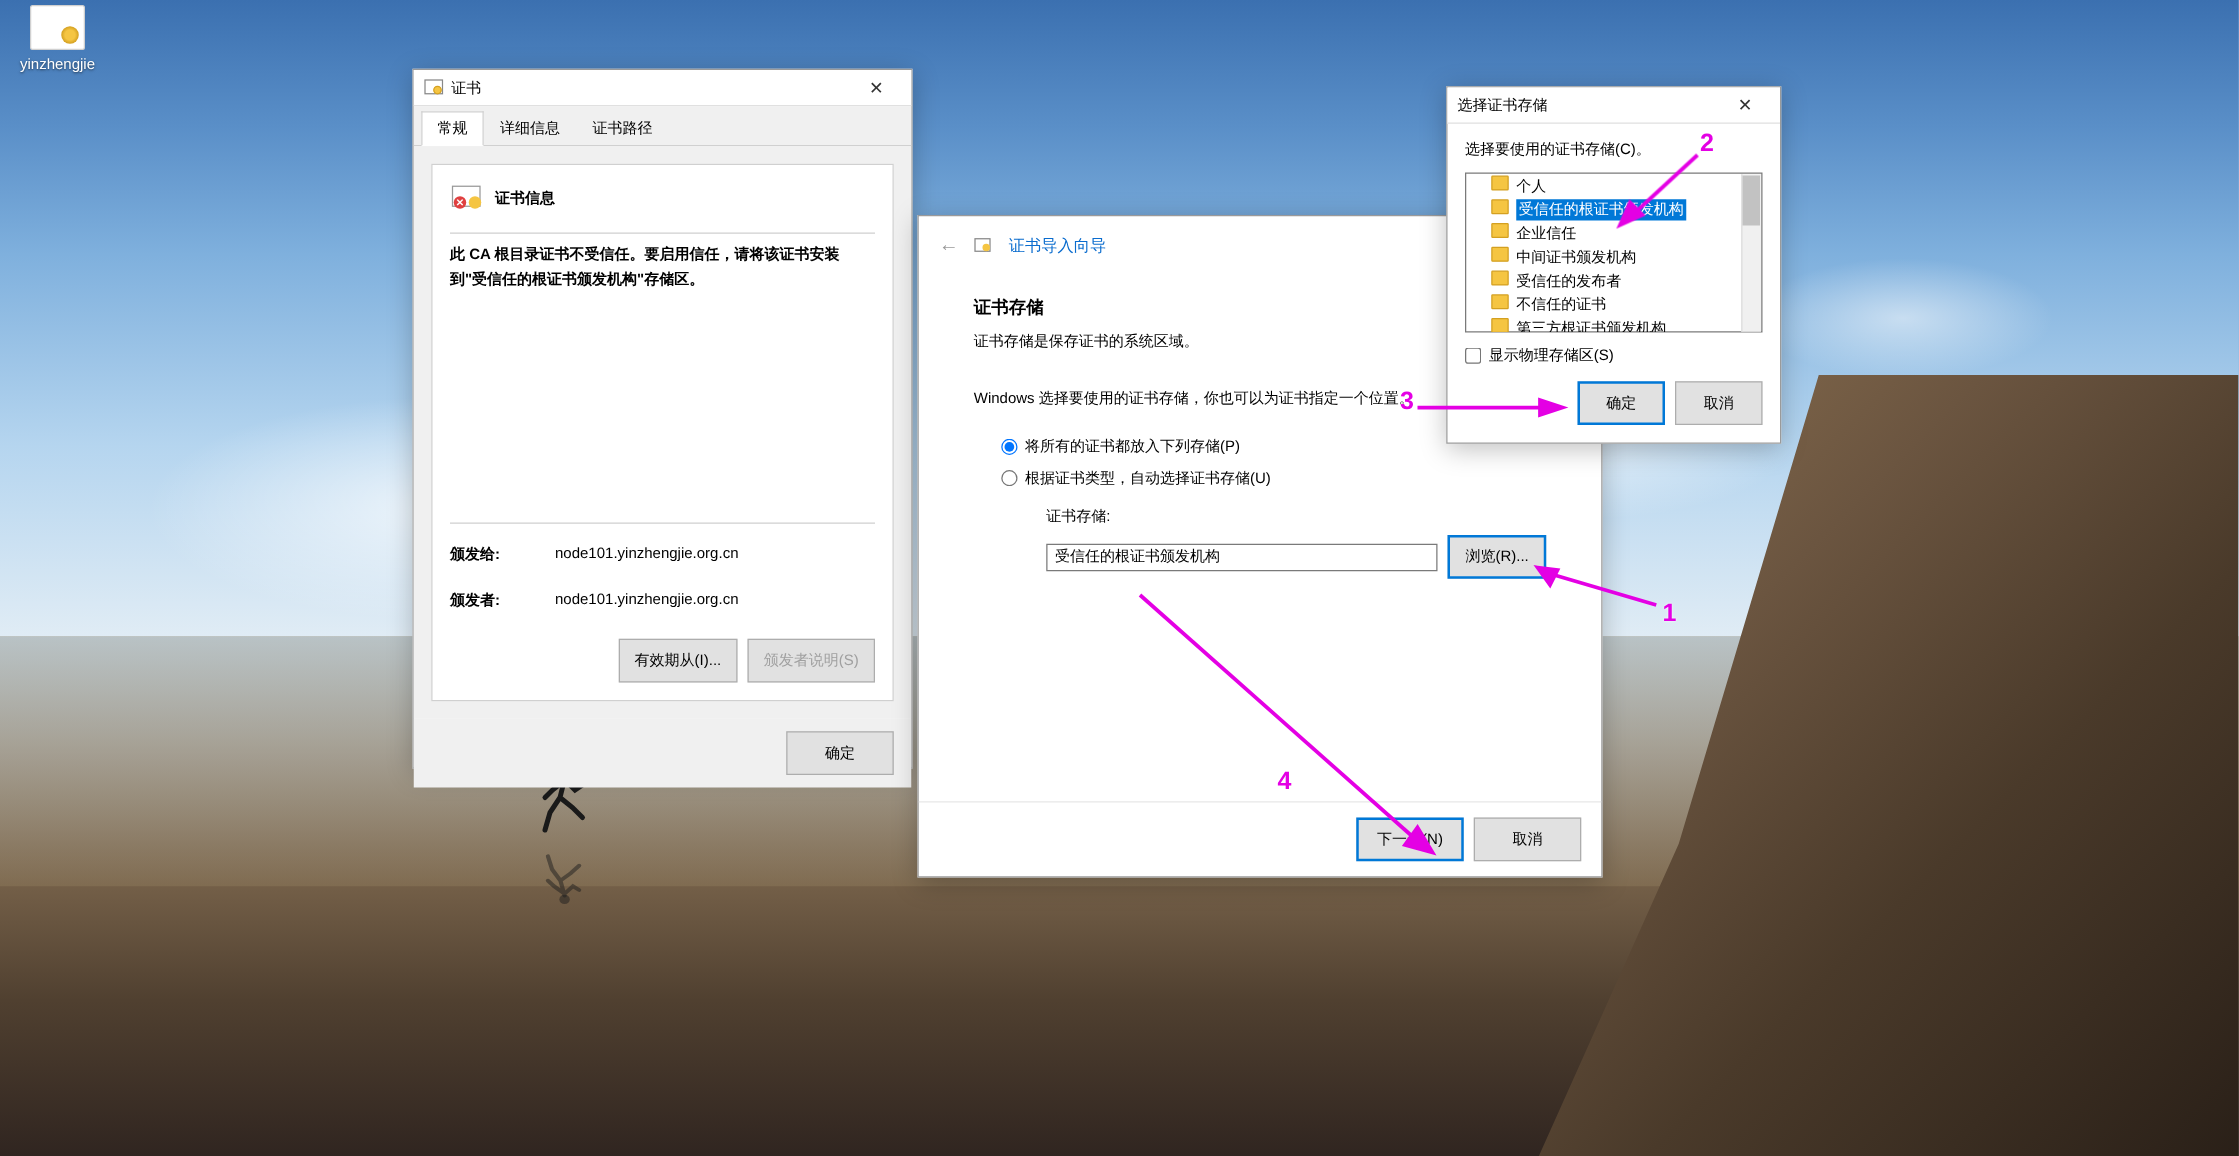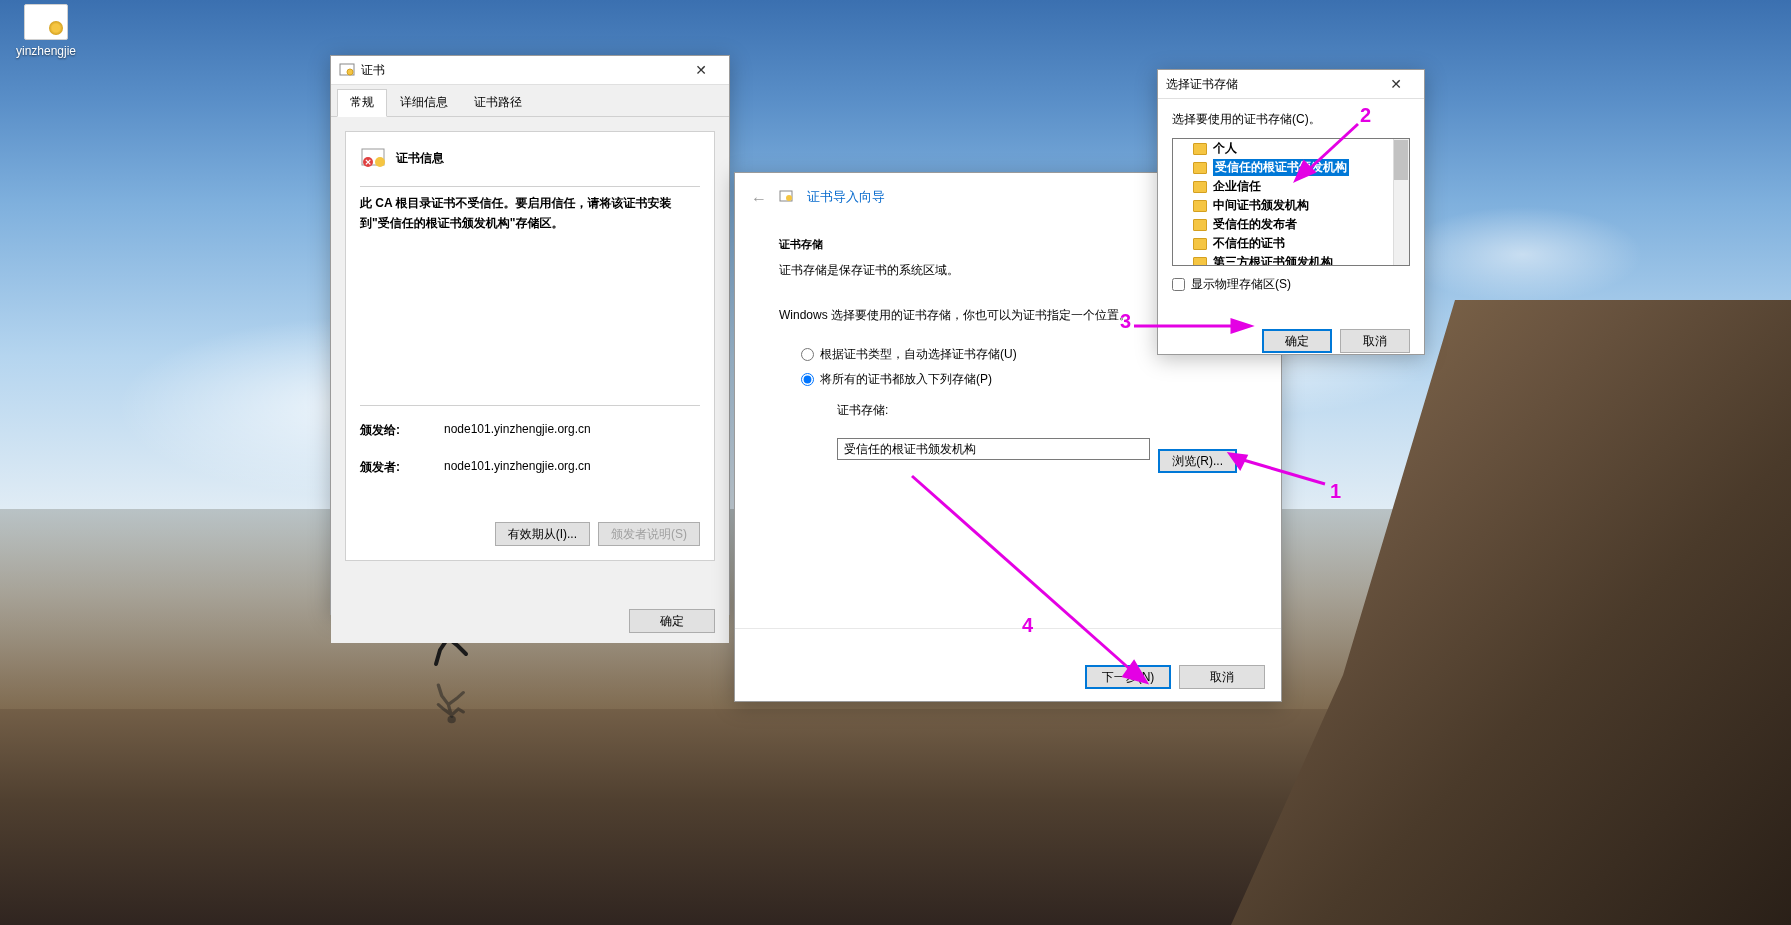--- a/index.html
+++ b/index.html
@@ -69,24 +69,23 @@
     height: 30px; display: flex; align-items: center; padding: 0 8px;
     background: #fff; border-bottom: 1px solid #e0e0e0; font-size: 12px;
   }
   .titlebar .title-icon { width:16px; height:16px; margin-right:6px; }
   .titlebar .spacer { flex: 1; }
   .close-x { width: 40px; height: 28px; display:flex; align-items:center; justify-content:center;
     font-size: 14px; color:#333; cursor:pointer; }
 
   .btn {
     display:inline-flex; align-items:center; justify-content:center;
-    min-width: 72px; height: 24px; padding: 0 12px;
+    min-width: 72px; height: 35px; padding: 0 12px;
     background: #e1e1e1; border: 1px solid #adadad; font-size: 12px;
     cursor:pointer;
-    margin-top:24px;
   }
   .btn.disabled { color:#a0a0a0; cursor:default; }
   .btn.default { border: 2px solid #0078d7; background:#e1e1e1; }
 
   
   #cert-dialog { left: 330px; top: 55px; width: 400px; height: 560px; }
   #cert-dialog .tabs {
     display:flex; padding: 4px 6px 0; border-bottom:1px solid #d0d0d0; background:#f0f0f0;
   }
   #cert-dialog .tab {
@@ -101,37 +100,37 @@
   #cert-dialog .field-row { display:flex; padding: 10px 0; font-size:12px;}
   #cert-dialog .field-label { width: 84px; font-weight:bold;}
   #cert-dialog .panel-buttons { margin-top:auto; display:flex; justify-content:flex-end; gap:8px; padding-top:12px;}
   #cert-dialog .dialog-footer { padding: 10px 14px; display:flex; justify-content:flex-end; background:#f0f0f0;}
 
   
   #wizard-dialog { left: 734px; top: 172px; width: 548px; height: 530px; }
   #wizard-dialog .wiz-header { height:48px; display:flex; align-items:center; padding:0 16px; gap:12px; font-size:13px; color:#0a6cce;}
   #wizard-dialog .back-arrow { color:#9a9a9a; font-size:16px; cursor:pointer;}
   #wizard-dialog .wiz-body { flex:1; padding: 16px 44px; }
-  #wizard-dialog .section-title { font-weight:bold; font-size:11px; color:#000; margin-bottom:10px;}
+  #wizard-dialog .section-title { font-weight:bold; font-size:14px; color:#000; margin-bottom:10px;}
   #wizard-dialog .section-desc { font-size:12px; margin-bottom:28px;}
   #wizard-dialog .hint { font-size:12px; margin-bottom:18px;}
   #wizard-dialog .radio-row { display:flex; align-items:center; gap:6px; padding:4px 0 4px 22px; font-size:12px;}
   #wizard-dialog .store-block { padding-left: 58px; margin-top:10px;}
   #wizard-dialog .store-label { font-size:12px; margin-bottom:6px;}
   #wizard-dialog .store-row { display:flex; gap:8px; align-items:center;}
   #wizard-dialog .store-input { flex:1; height:22px; border:1px solid #7a7a7a; padding:0 6px; font-size:12px;}
   #wizard-dialog .wiz-footer { padding: 12px 16px; display:flex; justify-content:flex-end; gap:8px; border-top:1px solid #e8e8e8;}
 
   
   #store-dialog { left: 1157px; top: 69px; width: 268px; height: 286px; }
   #store-dialog .picker-body { flex:1; padding: 12px 14px; display:flex; flex-direction:column; gap:10px;}
   #store-dialog .tree-box { border:1px solid #7a7a7a; height:128px; overflow:auto; position:relative; }
   #store-dialog .tree-scroll { position:absolute; right:0; top:0; bottom:0; width:16px; background:#f0f0f0; border-left:1px solid #dcdcdc;}
   #store-dialog .tree-thumb { position:absolute; right:1px; top:1px; width:14px; height:40px; background:#c2c2c2;}
-  #store-dialog .tree-item { display:flex; align-items:center; gap:6px; padding:1px 4px 1px 20px; font-size:12px; white-space:nowrap;font-weight:bold;}
+  #store-dialog .tree-item { display:flex; align-items:flex-start; gap:6px; padding:1px 4px 1px 20px; font-size:12px; white-space:nowrap;}
   #store-dialog .tree-item.selected span.tlabel { background:#0078d7; color:#fff; padding:0 2px;}
   #store-dialog .folder-icon { width:14px; height:12px; background:#f5c542; border:1px solid #d4a020; border-radius:1px;}
   #store-dialog .check-row { display:flex; align-items:center; gap:6px; font-size:12px;}
   #store-dialog .picker-footer { display:flex; justify-content:flex-end; gap:8px; padding: 0 14px 14px;}
   .anno-num { position:absolute; color:#e400e4; font-size:20px; font-weight:bold; text-shadow:0 0 2px #fff;}
   .arrow-svg { position:absolute; overflow:visible; }
   .arrow-svg line, .arrow-svg polygon { stroke:#e400e4; fill:#e400e4; stroke-width:3;}
 
   input[type=radio], input[type=checkbox]{ margin:0; }
 </style>
@@ -213,26 +212,26 @@
       <rect x="1" y="2" width="12" height="10" fill="#fff" stroke="#888"></rect>
       <circle cx="10" cy="9" r="3" fill="#f5c542"></circle>
     </svg>
     <span>证书导入向导</span>
   </div>
   <div class="wiz-body">
     <div class="section-title">证书存储</div>
     <div class="section-desc">证书存储是保存证书的系统区域。</div>
     <div class="hint">Windows 选择要使用的证书存储，你也可以为证书指定一个位置。</div>
     <label class="radio-row">
+      <input type="radio" name="store" checked="" style="">
+      <span>将所有的证书都放入下列存储(P)</span>
+    </label>
+    <label class="radio-row">
       <input type="radio" name="store" style="">
       <span>根据证书类型，自动选择证书存储(U)</span>
-    </label>
-    <label class="radio-row">
-      <input type="radio" name="store" checked="" style="">
-      <span>将所有的证书都放入下列存储(P)</span>
     </label>
     <div class="store-block">
       <div class="store-label">证书存储:</div>
       <div class="store-row">
         <input class="store-input" readonly="" value="受信任的根证书颁发机构" style="">
         <div class="btn default">浏览(R)...</div>
       </div>
     </div>
   </div>
   <div class="wiz-footer">

